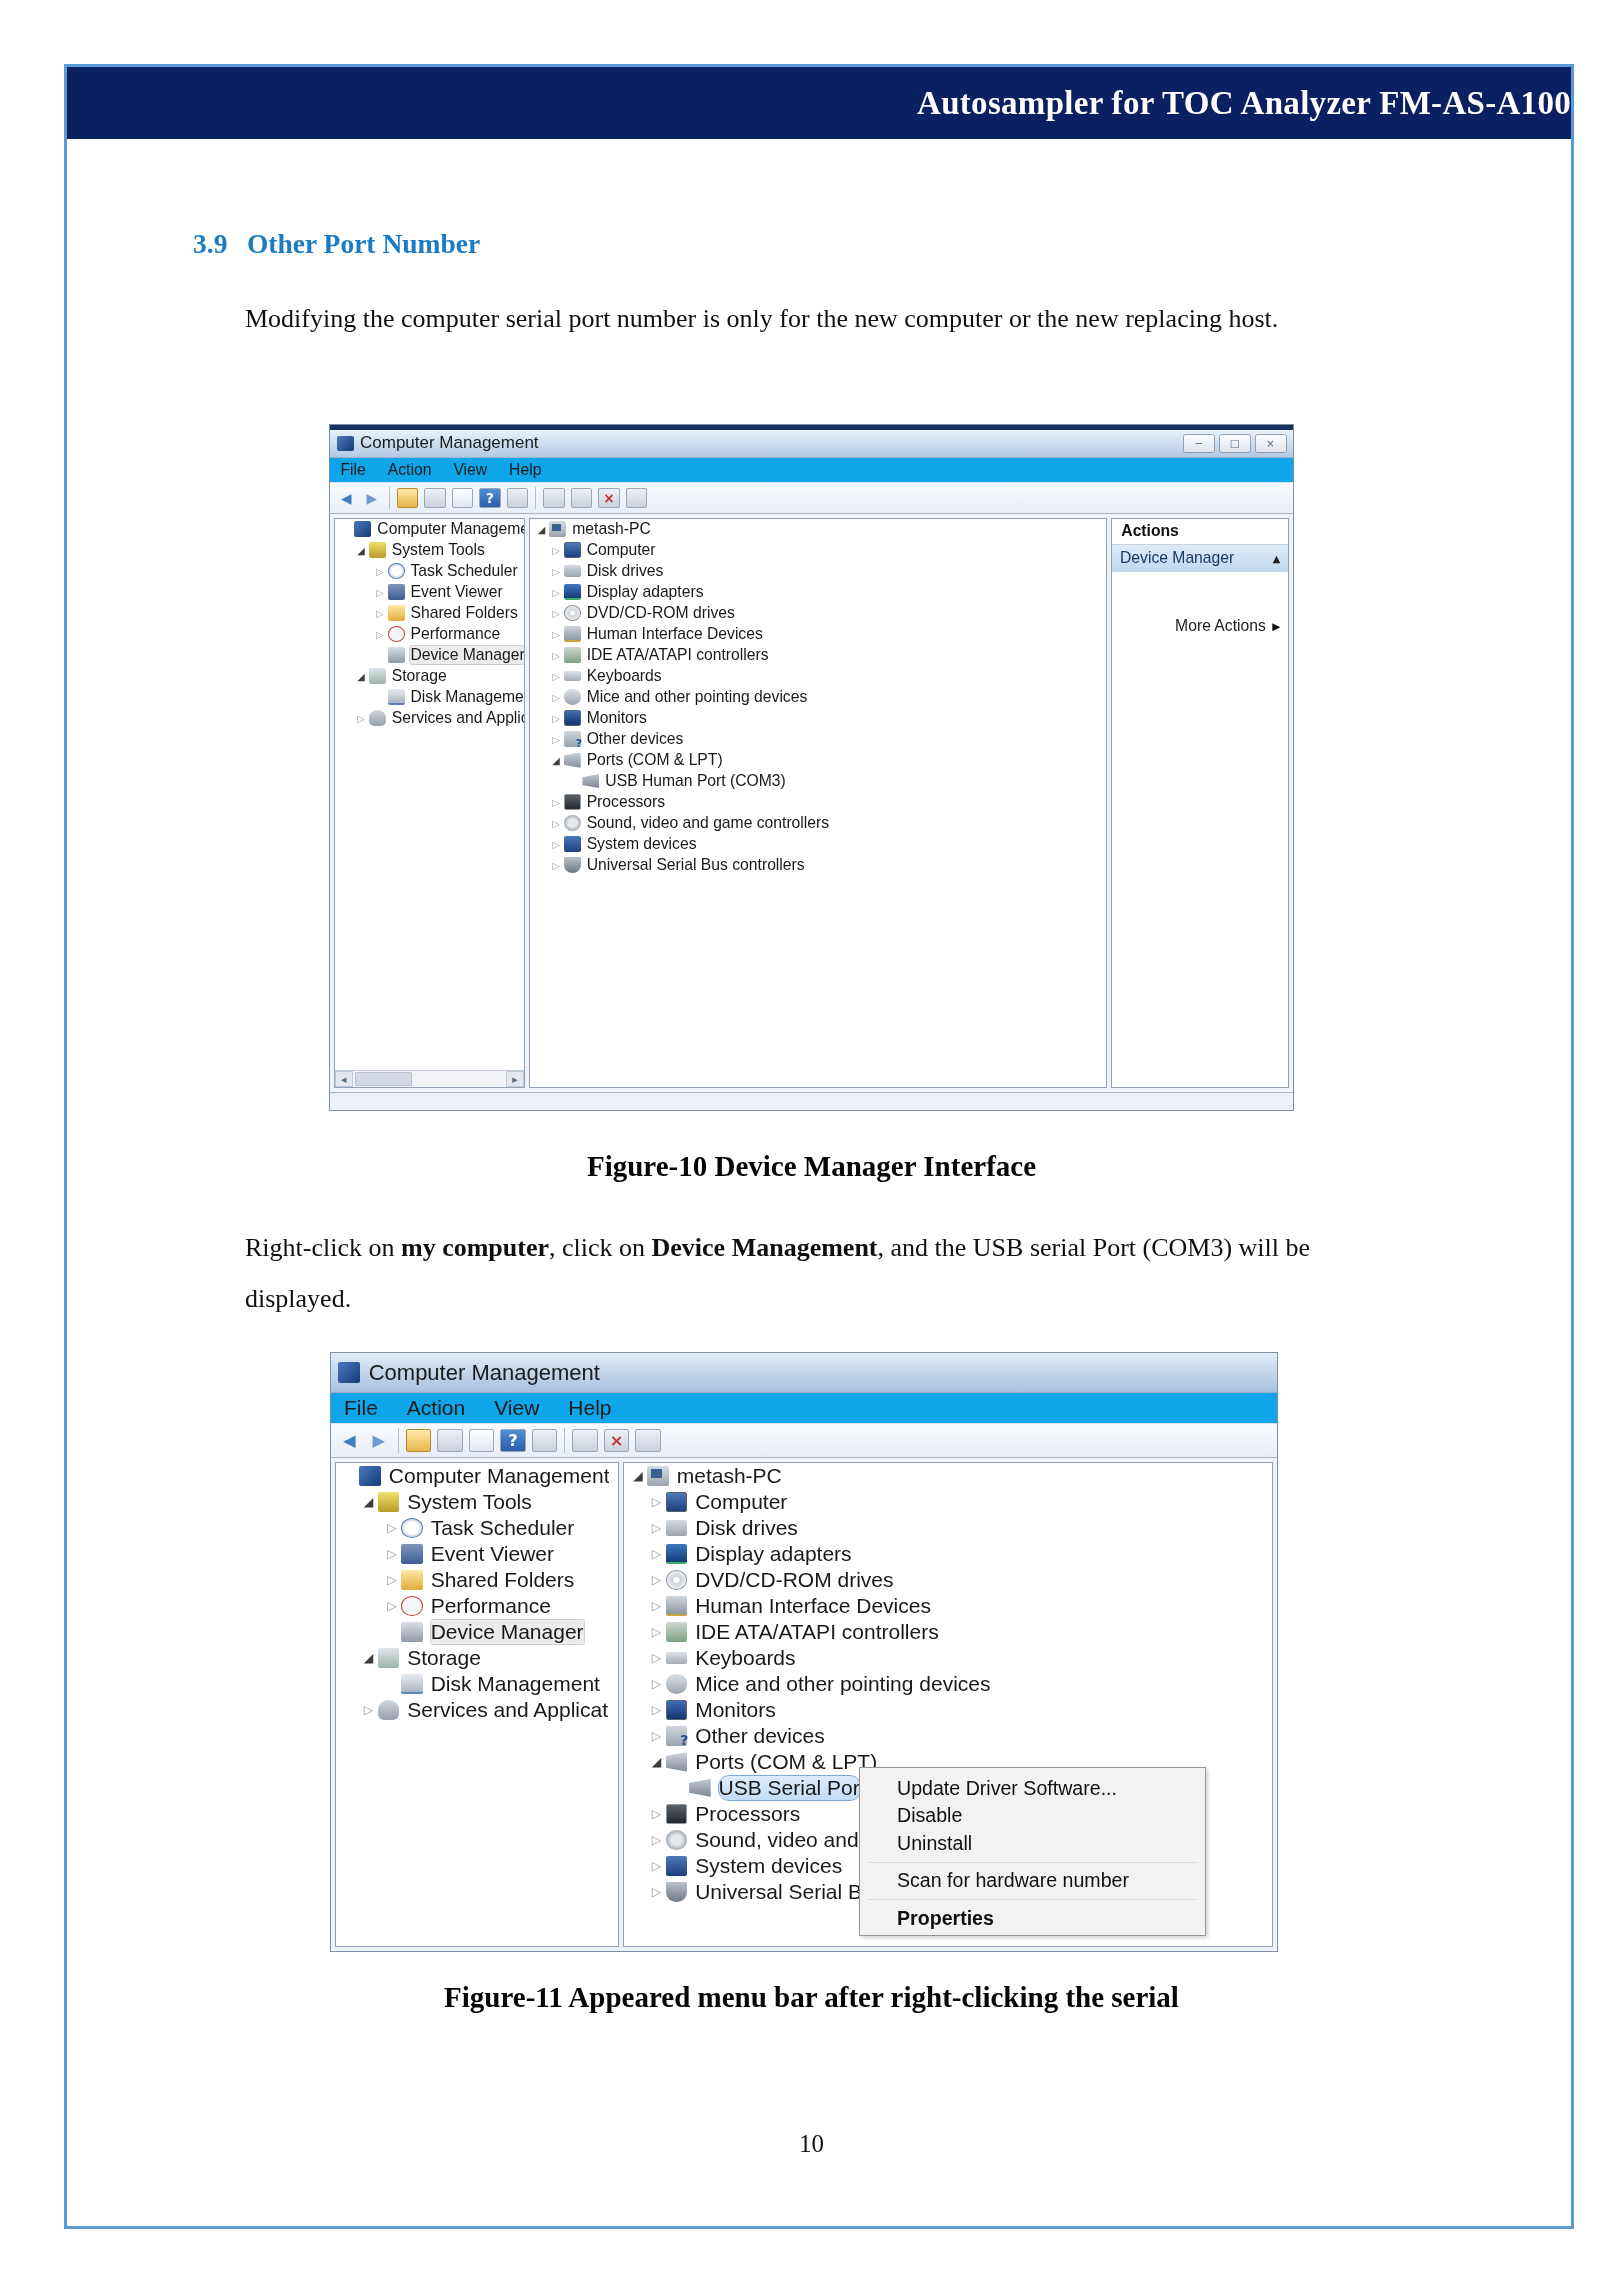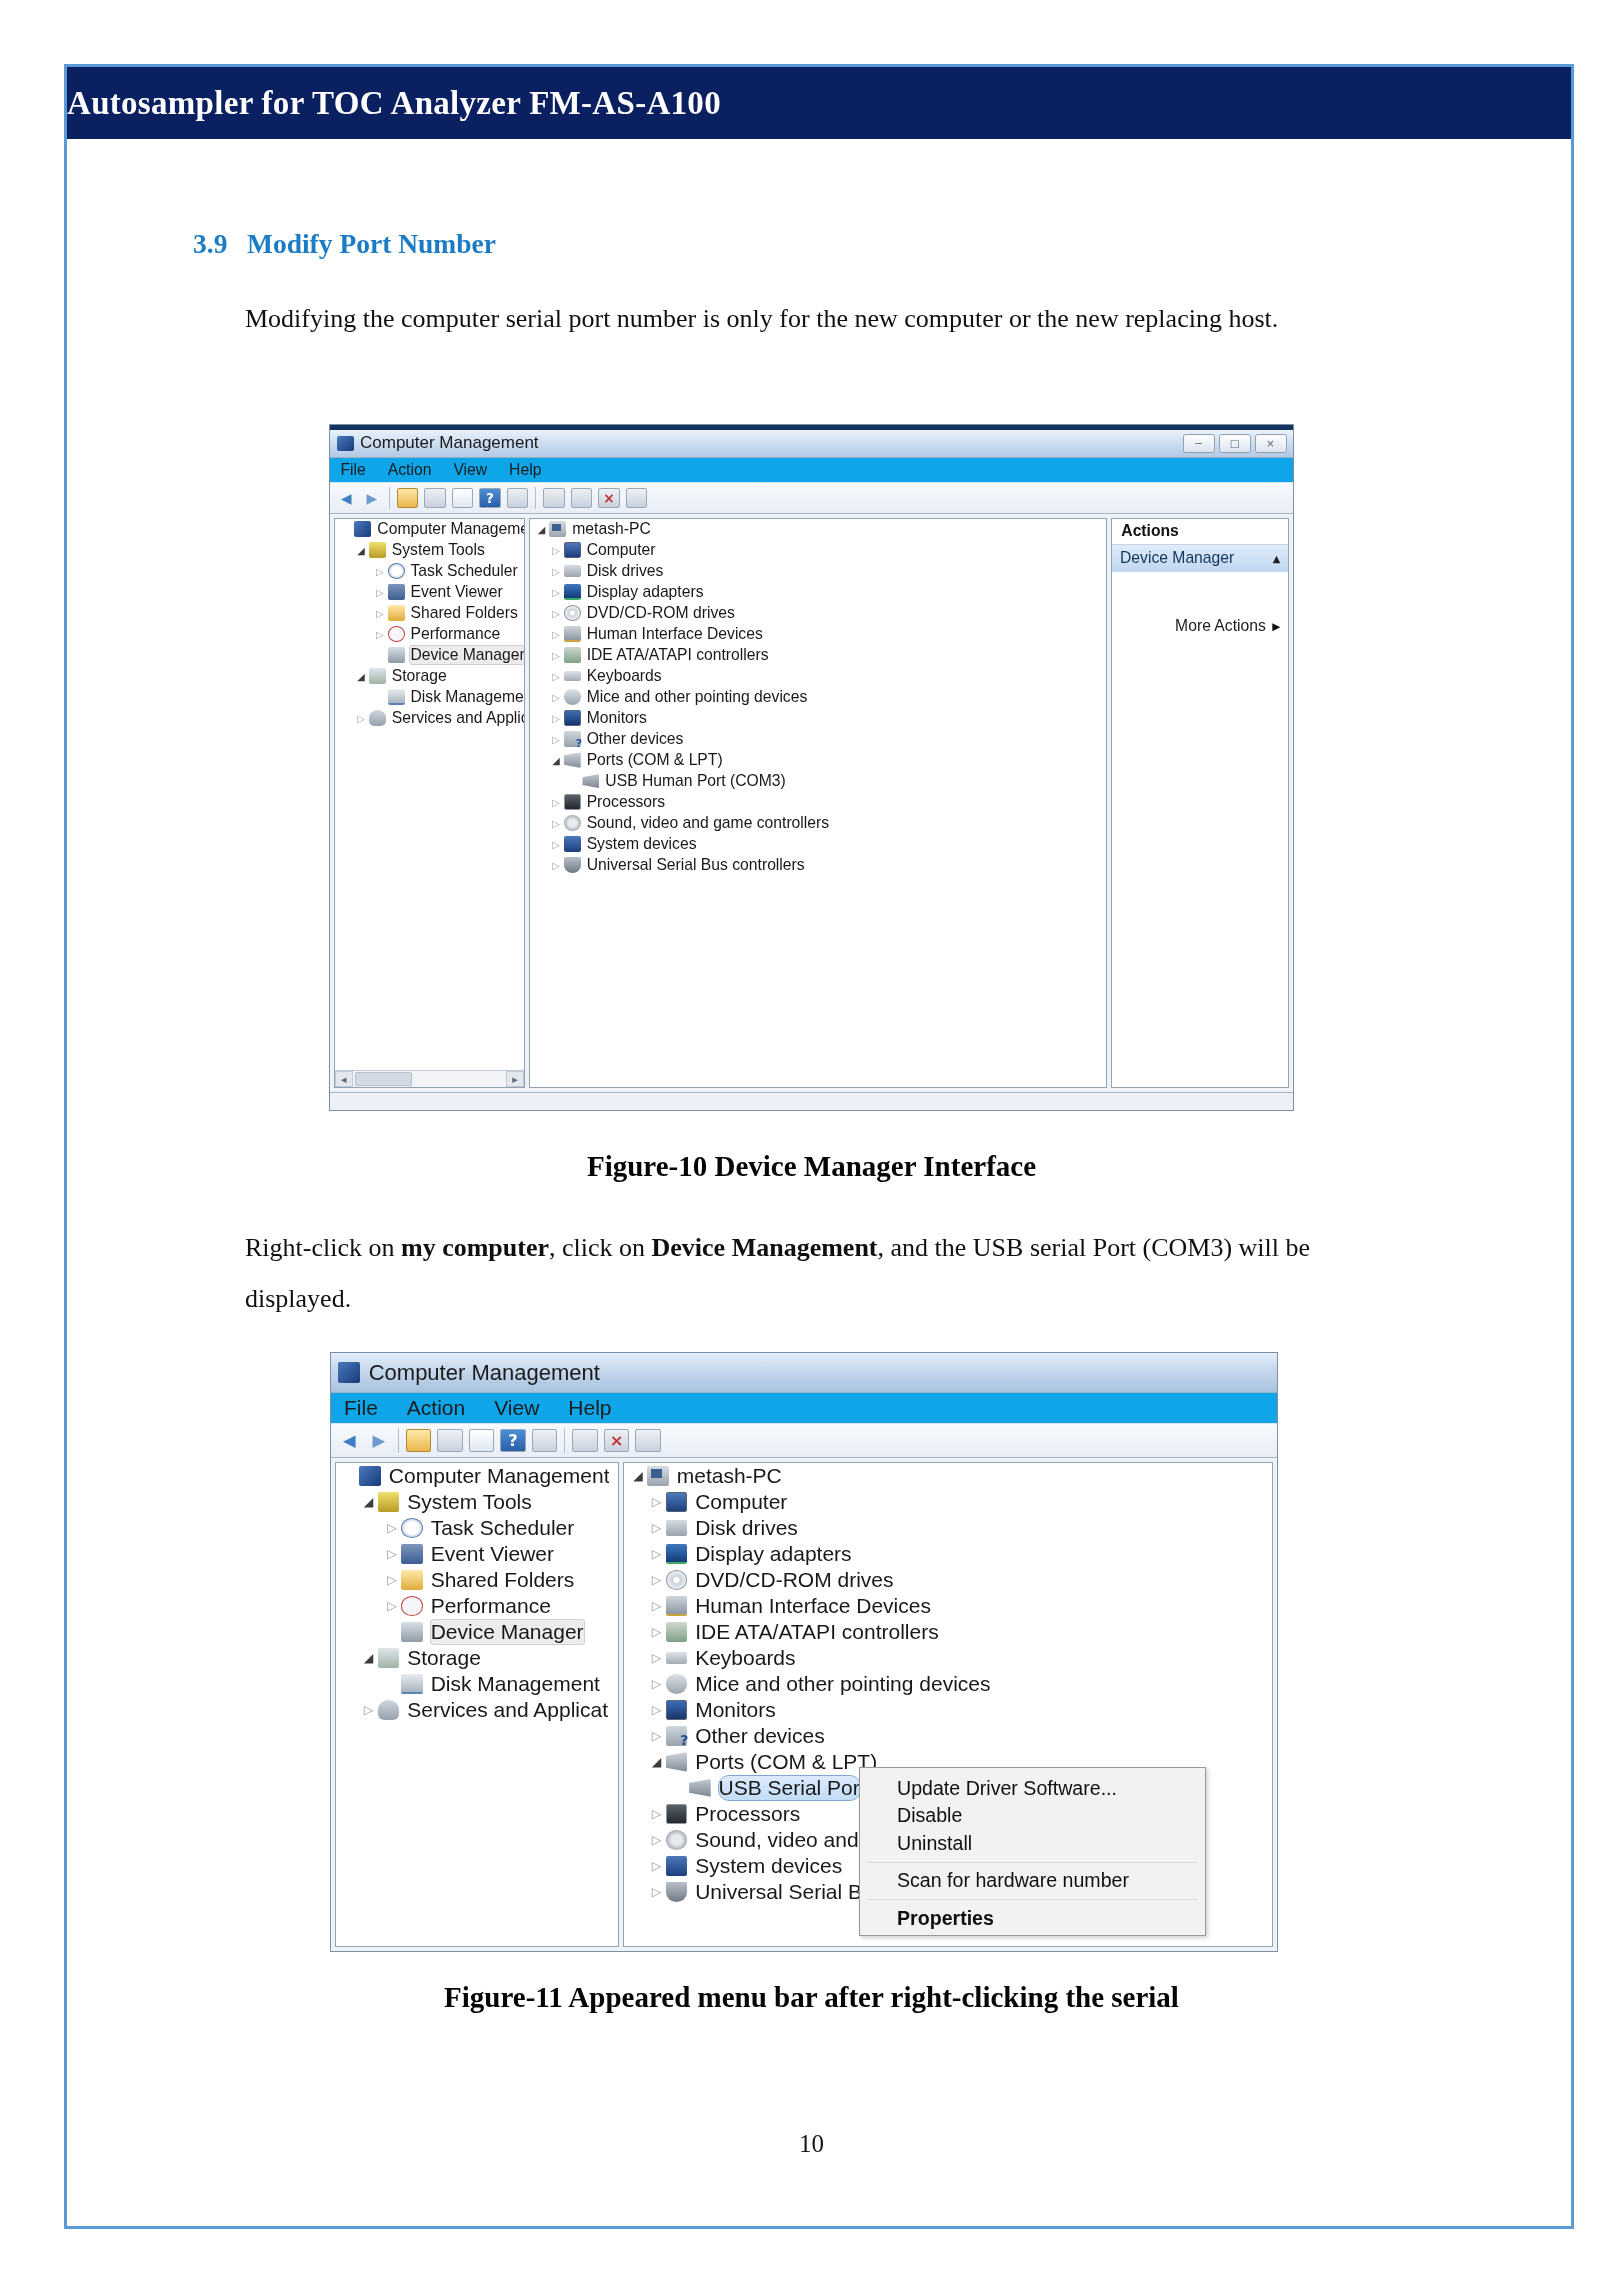--- a/index.html
+++ b/index.html
@@ -4,21 +4,21 @@
 <style>
   html,body{margin:0;padding:0;background:#ffffff;}
   .page{position:relative;width:1623px;height:2295px;background:#ffffff;
         font-family:"Liberation Serif",serif;color:#141414;overflow:hidden;}
   .abs{position:absolute;}
 
   
   .border-frame{left:64px;top:64px;width:1510px;height:2165px;
       border:3.3px solid #5b9bd5;box-sizing:border-box;}
   .header-bar{left:67px;top:67px;width:1504px;height:72px;background:#0a2060;
-      display:flex;align-items:center;justify-content:flex-start;}
+      display:flex;align-items:center;justify-content:flex-end;}
   .header-title{color:#ffffff;font-weight:bold;font-size:33px;letter-spacing:0.3px;}
 
   .section-heading{left:193px;top:228px;font-weight:bold;font-size:27.5px;color:#1b7cc5;}
   .section-heading .num{margin-right:19.6px;}
   .para{left:245px;width:1152px;font-size:26px;line-height:51px;color:#101010;}
   .p1{top:293px;}
   .p2{top:1222px;}
   .b{font-weight:bold;}
   .caption{left:0;width:1623px;text-align:center;font-weight:bold;font-size:29px;color:#050505;}
   .cap10{top:1150px;}
@@ -155,21 +155,21 @@
 
 <div class="page">
 
   <div class="abs border-frame"></div>
 
   <div class="abs header-bar">
     <span class="header-title">Autosampler for TOC Analyzer FM-AS-A100</span>
   </div>
 
   <div class="abs section-heading">
-    <span class="num">3.9</span><span>Modify Port Number</span>
+    <span class="num">3.9</span><span>Other Port Number</span>
   </div>
 
   <div class="abs para p1">Modifying the computer serial port number is only for the new computer or the new replacing host.</div>
 
   <div class="abs win fig10">
     <div class="topstrip"></div>
     <div class="titlebar">
       <span class="ic ic-mgmt"></span>
       <span class="title-text">Computer Management</span>
       <span class="winbtns">

